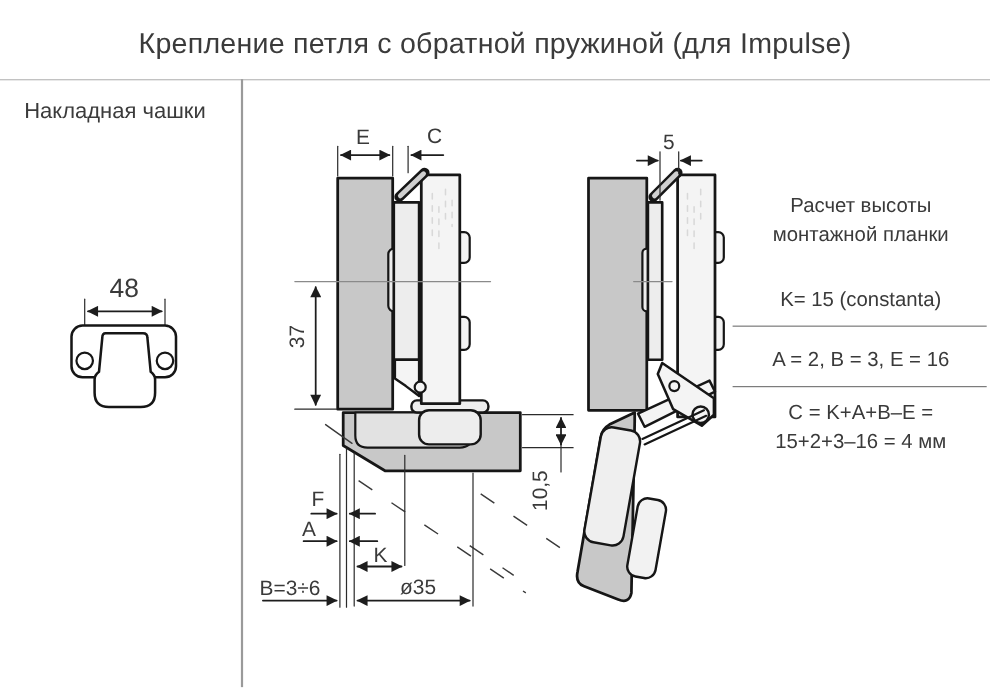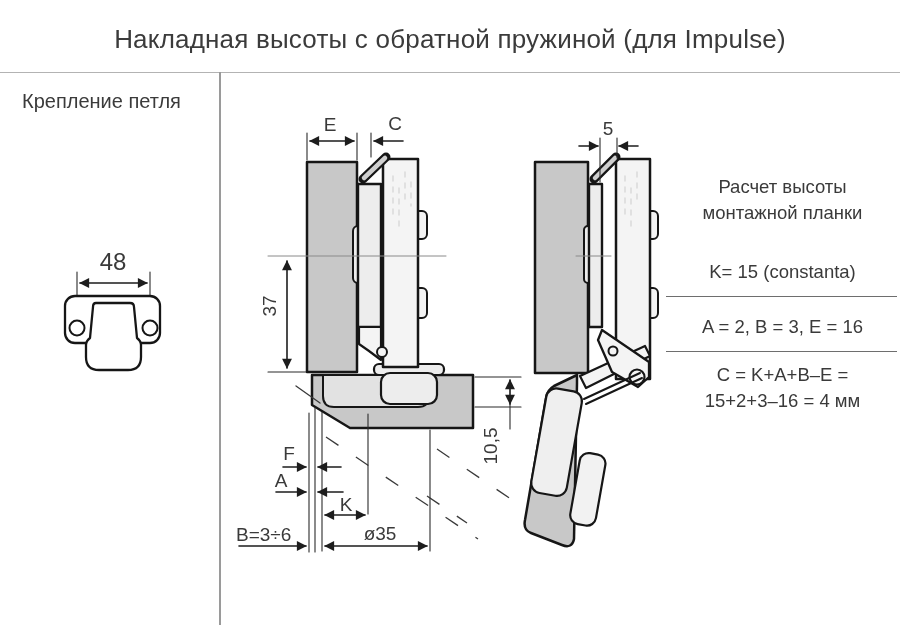--- a/index.html
+++ b/index.html
@@ -16,24 +16,24 @@
   .dimtxt-big{font-size:24px;}
   .calc-panel{position:absolute;left:660px;top:170px;width:245px;color:#3a3a3a;}
   .calc-line{position:absolute;left:0;width:245px;text-align:center;font-size:18.5px;white-space:nowrap;}
   .calc-rule{position:absolute;left:6px;width:231px;height:1px;background:#6e6e6e;}
 </style>
 </head>
 <body>
 
 <div id="stage">
 
-  <div class="page-title">Накладная высоты с обратной пружиной (для Impulse)</div>
+  <div class="page-title">Крепление петля с обратной пружиной (для Impulse)</div>
   <div class="top-rule"></div>
   <div class="v-divider"></div>
-  <div class="sidebar-heading">Крепление петля</div>
+  <div class="sidebar-heading">Накладная чашки</div>
 
   <svg width="900" height="625" viewBox="0 0 900 625" style="position:absolute;left:0;top:0;">
     <defs>
       <marker id="ah" viewBox="0 0 10 10" refX="9.2" refY="5" markerWidth="10" markerHeight="6.2" orient="auto-start-reverse">
           <path d="M0,0 L10,5 L0,10 z" fill="#1d1d1d"></path>
         </marker>
     </defs>
 
     <g stroke-linejoin="round" stroke-linecap="round">
       <line x1="77" y1="272" x2="77" y2="330" stroke="#2b2b2b" stroke-width="1.1"></line>

